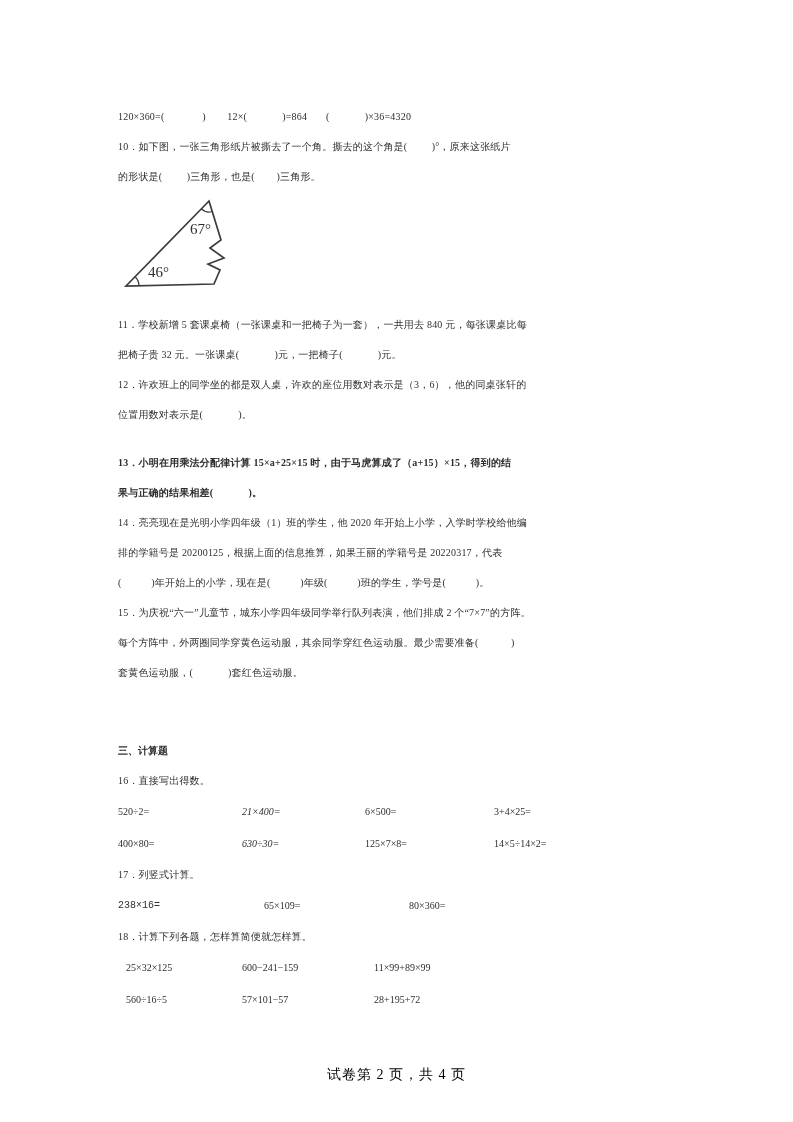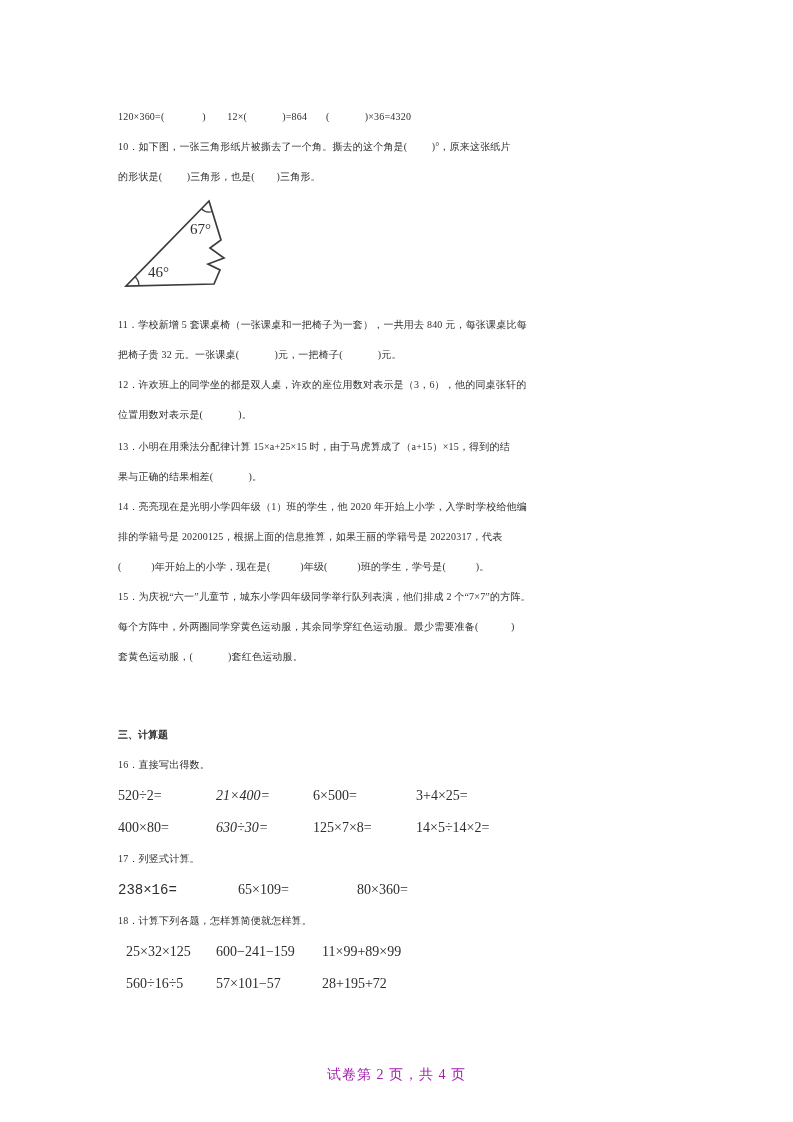--- a/index.html
+++ b/index.html
@@ -34,38 +34,39 @@
     font-weight:bold;
     margin-top:48px;
     font-size:10px;
     line-height:30px;
     white-space:pre;
   }
   .calc-row{
     display:flex;
     height:32px;
     line-height:32px;
-    font-size:14px;
+    font-size:10px;
     white-space:pre;
+    gap:26px;
   }
   .c{display:inline-block;}
   .w98{width:98px;}
   .w97{width:97px;font-style:italic;}
   .w103{width:103px;}
   .w120{width:120px;font-family:Liberation Mono, monospace;}
   .w119{width:119px;}
   .w90{width:90px;margin-left:8px;}
   .w106{width:106px;}
   .footer{
     position:absolute;
     left:0;right:0;
     top:1066px;
     text-align:center;
     font-size:14px;
-    color:#a21caf;
+    color:#000000;
     letter-spacing:1px;
   }
 </style>
 </head>
 <body>
 
 <div class="page">
   <div class="content">
 
     <div class="para">120×360=(              )        12×(             )=864       (             )×36=4320</div>
@@ -82,21 +83,21 @@
         <text class="fig-label" x="28" y="81">46°</text>
       </svg>
     </div>
 
     <div class="para" style="margin-top:16px;">11．学校新增 5 套课桌椅（一张课桌和一把椅子为一套），一共用去 840 元，每张课桌比每
 把椅子贵 32 元。一张课桌(             )元，一把椅子(             )元。</div>
 
     <div class="para">12．许欢班上的同学坐的都是双人桌，许欢的座位用数对表示是（3，6），他的同桌张轩的
 位置用数对表示是(             )。</div>
 
-    <div class="para" style="margin-top:2px;">13．小明在用乘法分配律计算 15×a+25×15 时，由于马虎算成了（a+15）×15，得到的结
+    <div class="para" style="margin-top:18px;font-weight:bold;">13．小明在用乘法分配律计算 15×a+25×15 时，由于马虎算成了（a+15）×15，得到的结
 果与正确的结果相差(             )。</div>
 
     <div class="para">14．亮亮现在是光明小学四年级（1）班的学生，他 2020 年开始上小学，入学时学校给他编
 排的学籍号是 20200125，根据上面的信息推算，如果王丽的学籍号是 20220317，代表
 (           )年开始上的小学，现在是(           )年级(           )班的学生，学号是(           )。</div>
 
     <div class="para">15．为庆祝“六一”儿童节，城东小学四年级同学举行队列表演，他们排成 2 个“7×7”的方阵。
 每个方阵中，外两圈同学穿黄色运动服，其余同学穿红色运动服。最少需要准备(            )
 套黄色运动服，(             )套红色运动服。</div>
 

